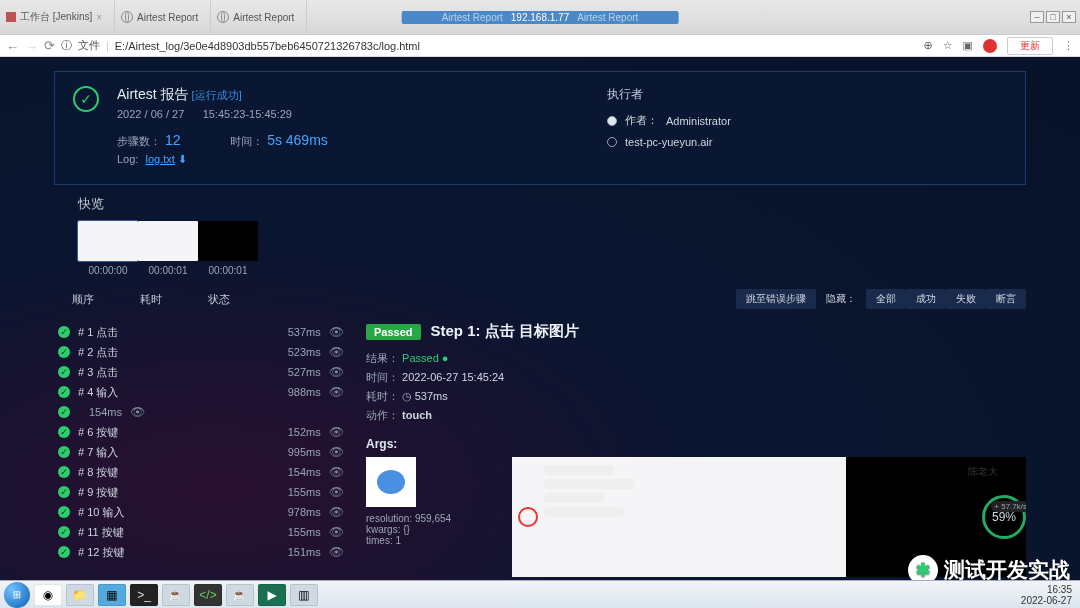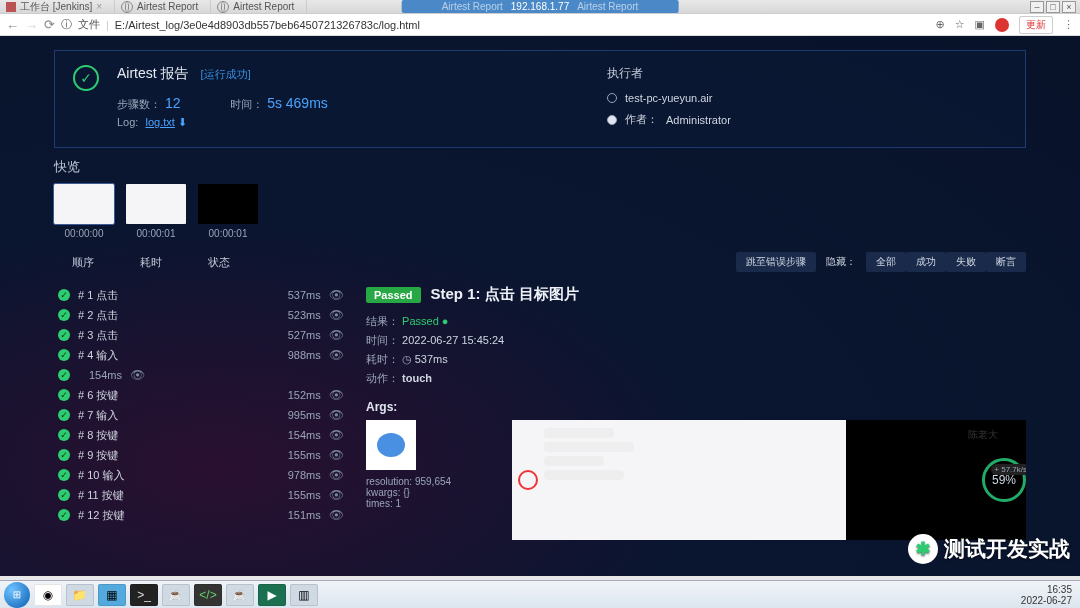--- a/index.html
+++ b/index.html
@@ -1,53 +1,53 @@
 <!DOCTYPE html>
 <html><head>
 <meta charset="utf-8">
 <style>
 * { box-sizing: border-box; margin: 0; padding: 0; }
 body { font-family: "Microsoft YaHei", Arial, sans-serif; font-size: 12px; background: #e8e8e8; width: 1080px; height: 608px; overflow: hidden; }
 
 
-.titlebar { height: 14px; background: linear-gradient(#e8e8e8,#d8d8d8); display: flex; align-items: center; font-size: 10px; color: #555; position: relative; border-bottom: 1px solid #ccc; }
+.titlebar { height: 35px; background: linear-gradient(#e8e8e8,#d8d8d8); display: flex; align-items: center; font-size: 10px; color: #555; position: relative; border-bottom: 1px solid #ccc; }
 .tb-tabs { display: flex; height: 100%; }
 .tb-tab { padding: 0 12px 0 6px; border-right: 1px solid #ccc; display: flex; align-items: center; gap: 4px; }
 .tb-close { color: #999; cursor: pointer; font-size: 10px; }
 .tb-center { position: absolute; left: 50%; transform: translateX(-50%); color: #fff; background: #4a88c7; padding: 1px 40px; font-size: 10px; border-radius: 2px; display: flex; align-items: center; gap: 8px; }
 .tb-wintools { position: absolute; right: 4px; display: flex; gap: 2px; }
 .tb-wintools span { width: 14px; height: 12px; border: 1px solid #999; background: #f0f0f0; font-size: 9px; text-align: center; line-height: 10px; }
 
 .urlbar { height: 22px; background: #fff; display: flex; align-items: center; gap: 6px; padding: 0 6px; border-bottom: 1px solid #ddd; font-size: 11px; color: #555; }
 .urlbar .nav-icon { color: #888; font-size: 13px; cursor: pointer; }
 .urlbar .url-input { flex: 1; color: #333; }
 .urlbar .right-icons { display: flex; gap: 10px; align-items: center; color: #666; }
-.url-btn { border: 1px solid #ccc; padding: 1px 6px; font-size: 10px; color: #d33; border-radius: 2px; }
+.url-btn { border: 1px solid #ccc; padding: 1px 12px; font-size: 10px; color: #d33; border-radius: 2px; }
 
 
 .page { position: relative; height: 540px; background: radial-gradient(ellipse at 20% 80%, #2a1030 0%, #0a1530 40%, #08132a 100%); overflow: auto; color: #d0d6e0; }
 .page::-webkit-scrollbar{width:8px;} .page::-webkit-scrollbar-thumb{background:#2a3550;}
 
 .header-card { margin: 14px 54px 10px 54px; border: 1px solid #1e3a6e; background: rgba(10,25,55,.55); display: flex; padding: 14px 18px 18px 18px; gap: 18px; }
 .check-circle { width: 26px; height: 26px; border-radius: 50%; border: 2px solid #2ecc71; display: flex; align-items: center; justify-content: center; color: #2ecc71; font-size: 14px; flex-shrink: 0; }
 .hdr-left { flex: 1; }
-.hdr-title { font-size: 14px; color: #e6eaf2; margin-bottom: 4px; display: flex; align-items: center; gap: 12px; }
+.hdr-title { font-size: 14px; color: #e6eaf2; margin-bottom: 4px; display: flex; align-items: center; gap: 3px; }
 .badge-run { color: #3a8fe0; font-size: 11px; }
 .hdr-row { font-size: 11px; color: #9aa5b8; margin-top: 4px; }
 .hdr-row .val { color: #4aa3ff; margin-left: 4px; }
 .hdr-cols { display: flex; gap: 43px; margin-top: 8px; }
 .hdr-right { width: 400px; }
 .hdr-right h4 { font-size: 12px; font-weight: normal; margin-bottom: 10px; color: #c0c8d6; }
 .radio-row { display: flex; align-items: center; gap: 8px; margin-top: 8px; font-size: 11px; }
 .radio-row .dot { width: 10px; height: 10px; border-radius: 50%; border: 1px solid #9aa5b8; display: inline-block; }
 .radio-row .dot.sel { background: #e0e6f0; }
 
-.quick { margin: 8px 54px; }
+.quick { margin: 8px 78px; }
 .quick h4 { font-size: 13px; font-weight: normal; color: #c0c8d6; margin-bottom: 8px; }
-.thumbs { display: flex; gap: 12px; }
+.thumbs { display: flex; }
 .thumb { width: 60px; text-align: center; font-size: 10px; color: #9aa5b8; }
 .thumb .img { width: 60px; height: 40px; background: #f5f5f7; border-radius: 1px; padding: 3px; }
 .thumb.dark .img { background: #000; }
 .thumb .ts { margin-top: 4px; }
 .thumb.sel .img { outline: 1px solid #3a5a9a; }
 
 .controls { margin: 10px 54px 0 54px; display: flex; align-items: center; height: 26px; font-size: 11px; }
 .ctrl-tabs { display: flex; gap: 46px; padding-left: 18px; color: #c0c8d6; }
 .ctrl-right { margin-left: auto; display: flex; }
 .ctrl-btn { background: #1a2a4a; color: #cfd6e2; padding: 3px 10px; border-radius: 2px; font-size: 10px; }
@@ -146,40 +146,45 @@
 
 <div class="page">
 
   <div class="header-card">
     <div class="check-circle">✓</div>
     <div class="hdr-left">
       <div class="hdr-title">
         <span>Airtest 报告</span>
         <span class="badge-run">[运行成功]</span>
       </div>
+      <div class="hdr-row">
+        <span>2022 / 06 / 27</span>
+        &nbsp;&nbsp;&nbsp;&nbsp;
+        <span>15:45:23-15:45:29</span>
+      </div>
       <div class="hdr-cols">
         <div>
           <div class="hdr-row"><span>步骤数：</span><span class="val" style="font-size:14px">12</span></div>
           <div class="hdr-row"><span>Log:</span> <span class="val" style="text-decoration:underline">log.txt</span> <span style="color:#4aa3ff">⬇</span></div>
         </div>
         <div>
           <div class="hdr-row"><span>时间：</span><span class="val" style="font-size:14px">5s 469ms</span></div>
         </div>
       </div>
     </div>
     <div class="hdr-right">
       <h4>执行者</h4>
       <div class="radio-row">
-          <span class="dot"></span>
-          <span>test-pc-yueyun.air</span>
-        </div>
-      <div class="radio-row">
           <span class="dot sel"></span>
           <span>作者：</span>
           <span>Administrator</span>
+        </div>
+      <div class="radio-row">
+          <span class="dot"></span>
+          <span>test-pc-yueyun.air</span>
         </div>
     </div>
   </div>
 
   <div class="quick">
     <h4>快览</h4>
     <div class="thumbs">
       <div class="thumb sel">
           <div class="img"></div>
           <div class="ts">00:00:00</div>

